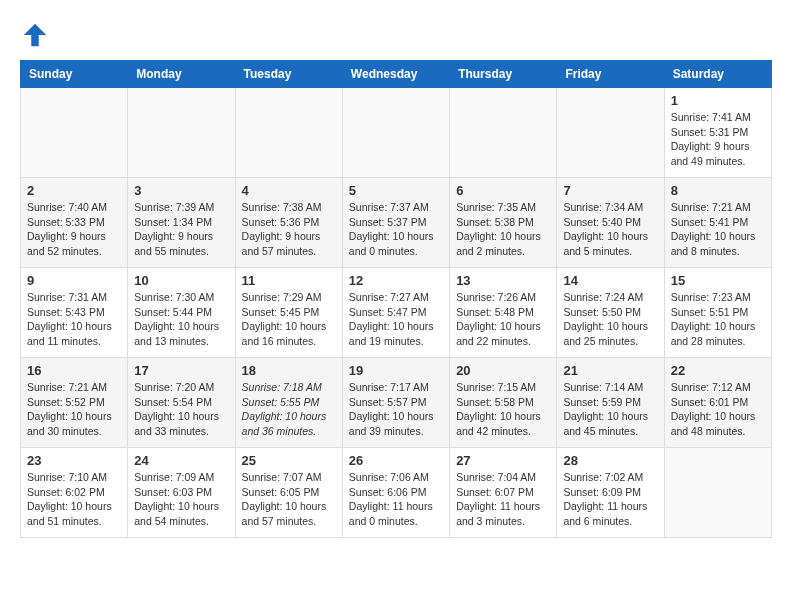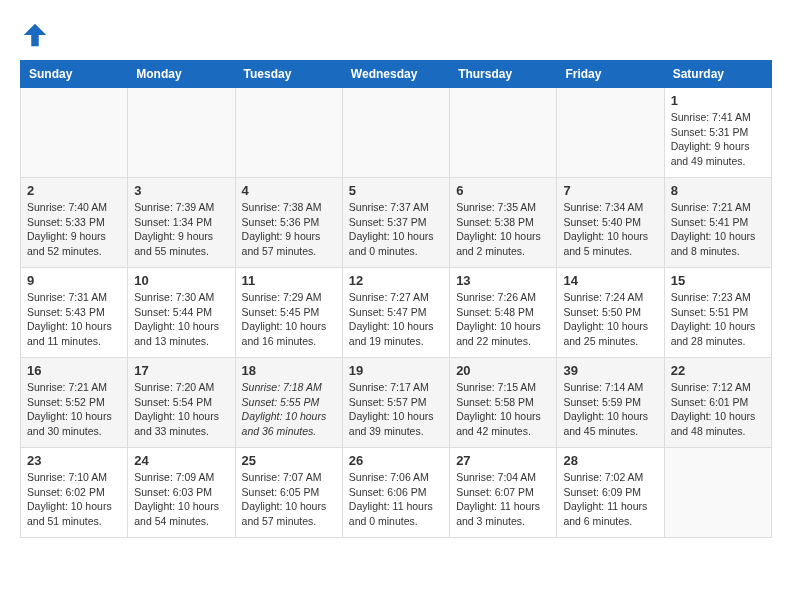--- a/index.html
+++ b/index.html
@@ -275,21 +275,21 @@
 and 39 minutes.</div>
         </td>
         <td>
           <span class="day-num">20</span>
           <div class="day-info" style="white-space: pre-line;">Sunrise: 7:15 AM
 Sunset: 5:58 PM
 Daylight: 10 hours
 and 42 minutes.</div>
         </td>
         <td>
-          <span class="day-num">39</span>
+          <span class="day-num">21</span>
           <div class="day-info" style="white-space: pre-line;">Sunrise: 7:14 AM
 Sunset: 5:59 PM
 Daylight: 10 hours
 and 45 minutes.</div>
         </td>
         <td>
           <span class="day-num">22</span>
           <div class="day-info" style="white-space: pre-line;">Sunrise: 7:12 AM
 Sunset: 6:01 PM
 Daylight: 10 hours

